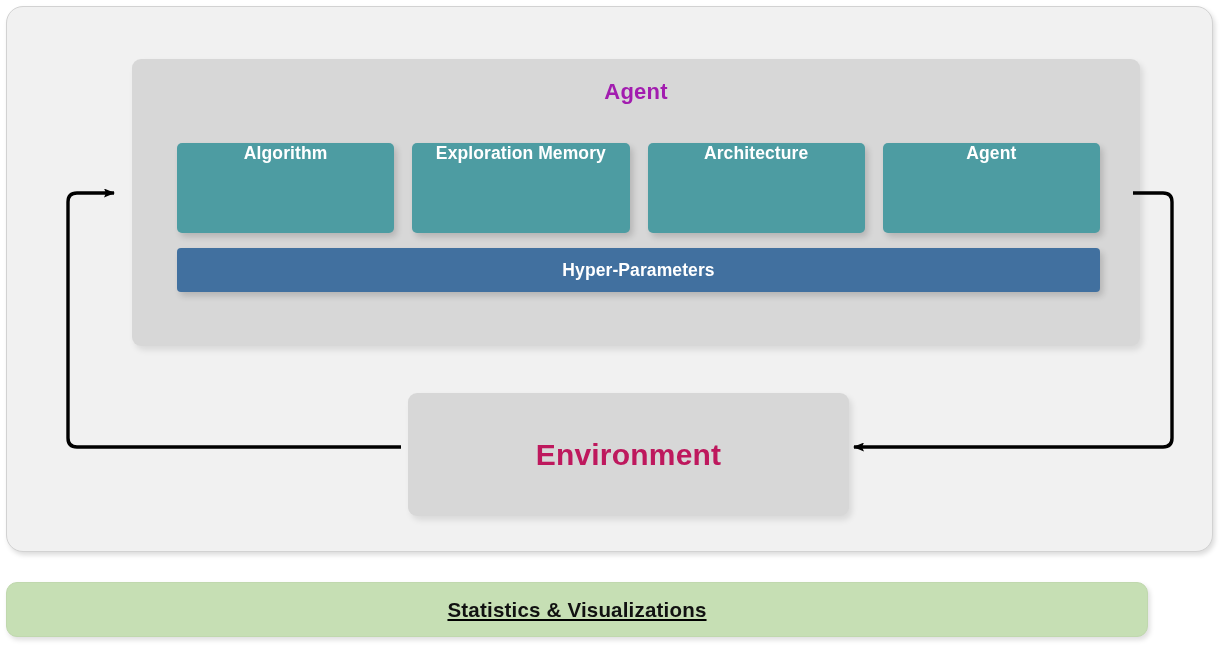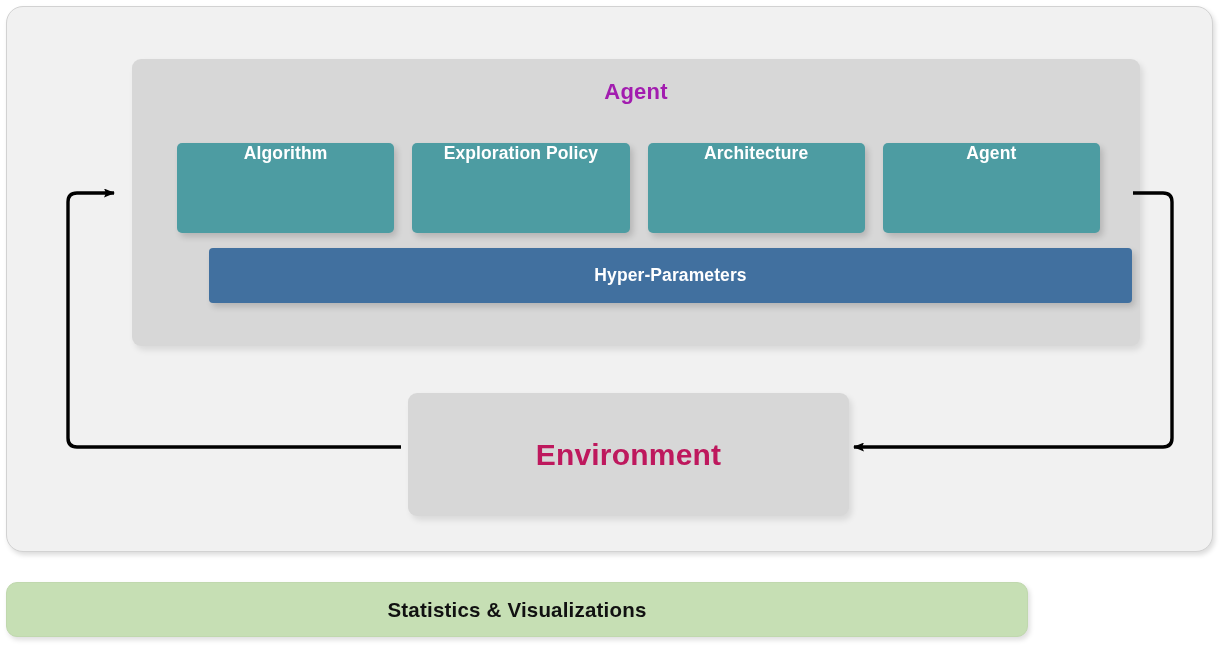--- a/index.html
+++ b/index.html
@@ -85,28 +85,27 @@
     letter-spacing: 0.1px;
     text-align: center;
   }
 
   
   .hyperparams-band {
     position: absolute;
     left: 45px;     
     top: 189px;     
     width: 923px;
-    height: 55px;
+    height: 44px;
     background: #41709f;
     border-radius: 4px;
     display: flex;
     align-items: center;
     justify-content: center;
     box-shadow: 3px 4px 6px rgba(0,0,0,0.16);
-    margin-left: 32px;
   }
   .hyperparams-band .label {
     color: #ffffff;
     font-size: 17.5px;
     font-weight: bold;
     letter-spacing: 0.1px;
   }
 
   
   .environment-box {
@@ -137,30 +136,31 @@
     width: 1225px;
     height: 645px;
     pointer-events: none;
   }
 
   
   .statistics-bar {
     position: absolute;
     left: 6px;
     top: 582px;
-    width: 1022px;
+    width: 1142px;
     height: 55px;
     background: #c6dfb4;
     border: 1px solid #c0d8ae;
     border-radius: 11px;
     box-sizing: border-box;
     display: flex;
     align-items: center;
     justify-content: center;
     box-shadow: 2px 3px 5px rgba(0,0,0,0.13);
+    text-decoration: underline;
   }
   .statistics-bar .label {
     font-size: 20.5px;
     font-weight: bold;
     color: #111111;
     letter-spacing: 0.2px;
   }
 </style>
 </head>
 <body>
@@ -170,21 +170,21 @@
   <div class="loop-panel">
 
     <div class="agent-box">
       <div class="agent-title">Agent</div>
 
       <div class="component-row">
         <div class="component-card">
           <span class="label">Algorithm</span>
         </div>
         <div class="component-card">
-          <span class="label">Exploration Policy</span>
+          <span class="label">Exploration Memory</span>
         </div>
         <div class="component-card">
           <span class="label">Architecture</span>
         </div>
         <div class="component-card">
           <span class="label">Agent</span>
         </div>
       </div>
 
       <div class="hyperparams-band">

